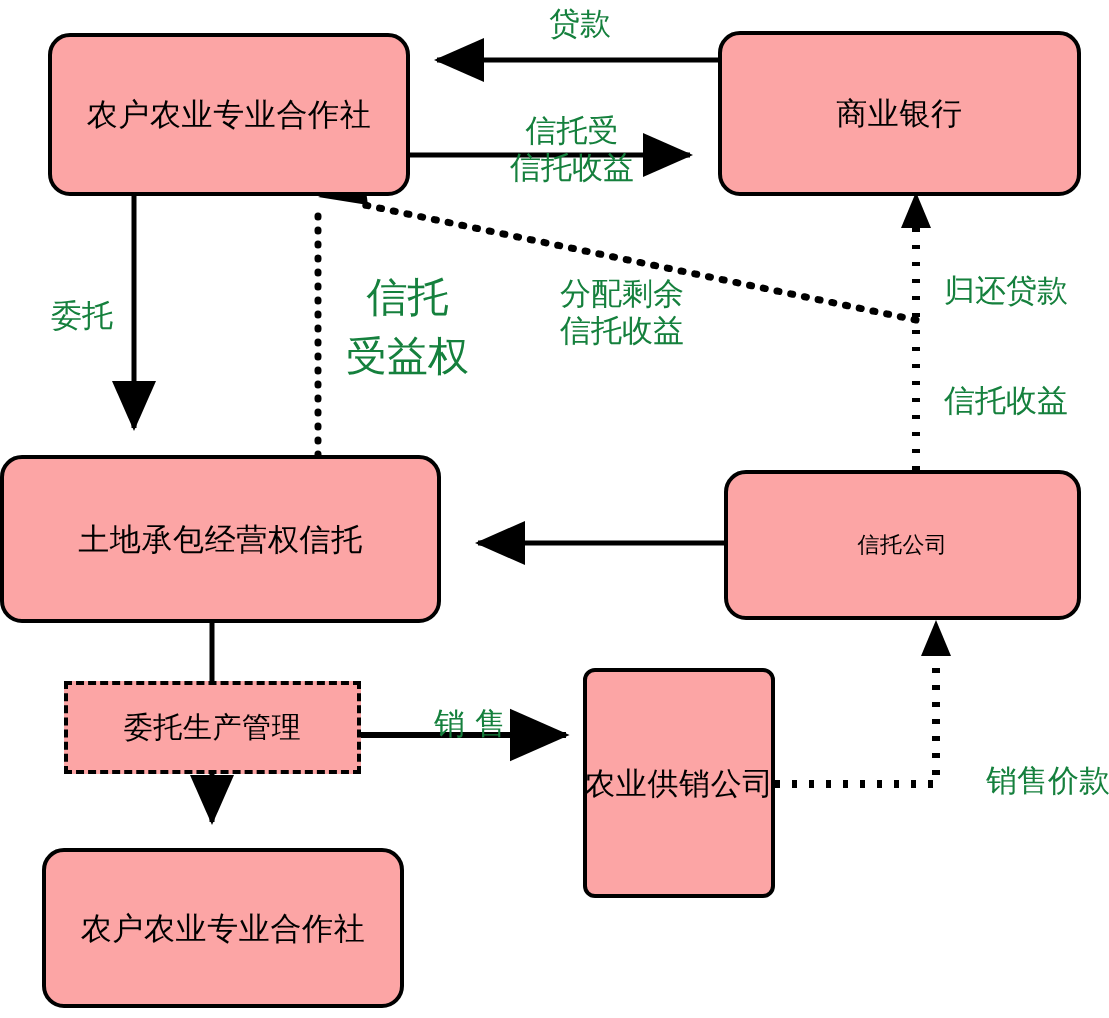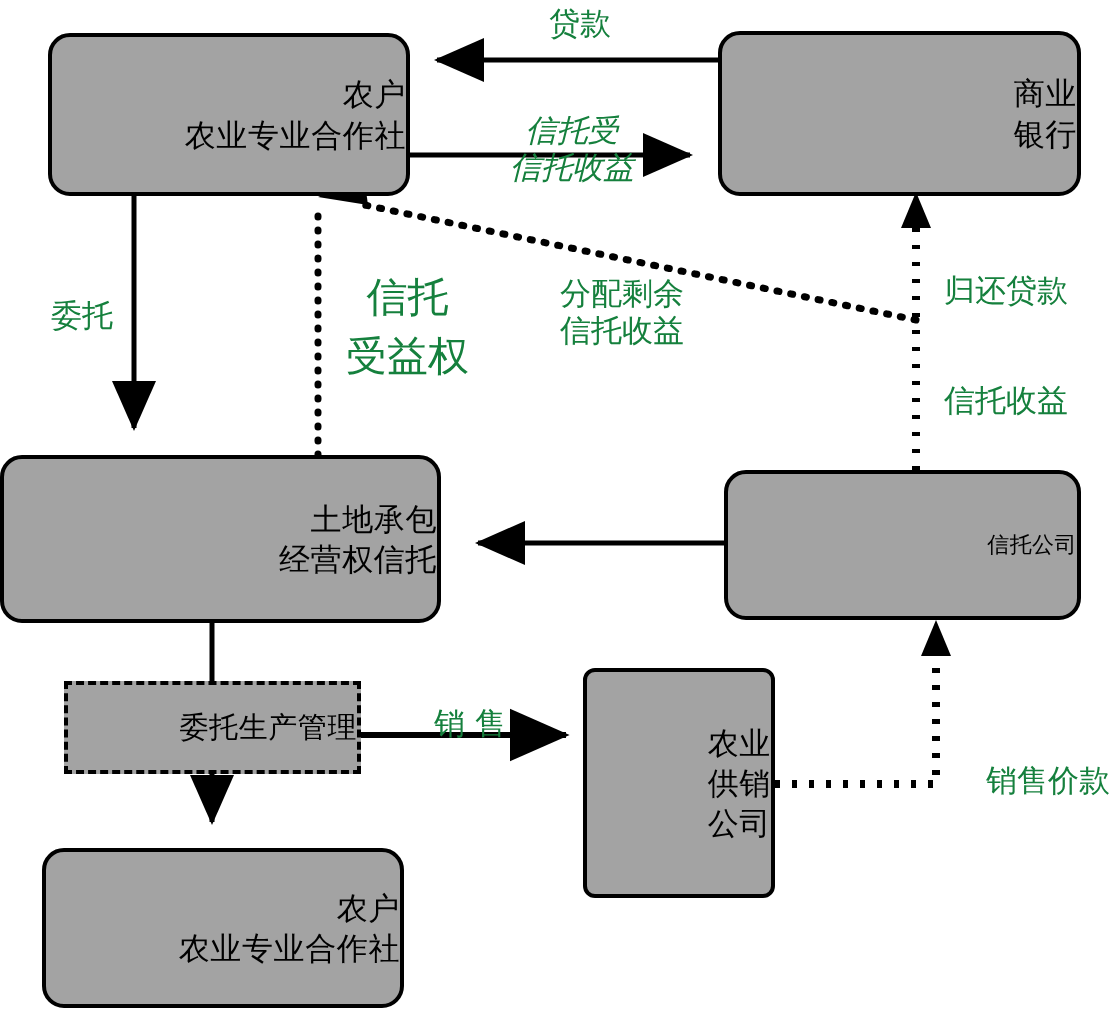--- a/index.html
+++ b/index.html
@@ -20,24 +20,24 @@
     left: 0;
     top: 0;
     width: 1109px;
     height: 1018px;
   }
   .node {
     position: absolute;
     box-sizing: border-box;
     border: 4px solid #000000;
     border-radius: 22px;
-    background: #a3a3a3;
+    background: #fca5a5;
     display: flex;
-    flex-direction: column;
-    align-items: flex-end;
+    flex-direction: row;
+    align-items: center;
     justify-content: center;
     color: #000000;
     z-index: 3;
   }
   .node-dashdot {
     border: 4px dashed #000000;
     border-radius: 0;
     border-style: dashed;
   }
   .node .line {
@@ -150,21 +150,21 @@
 
   <div class="node" style="left:42px; top:848px; width:362px; height:160px; font-size:31px;">
     <span class="line">农户</span>
     <span class="line">农业专业合作社</span>
   </div>
 
   <div class="edge-label" style="left:525px; top:5px; width:110px; font-size:31px;">
     <span class="line">贷款</span>
   </div>
 
-  <div class="edge-label" style="left:478px; top:112px; width:188px; font-size:31px;font-style:italic;">
+  <div class="edge-label" style="left:478px; top:112px; width:188px; font-size:31px;">
     <span class="line">信托受</span>
     <span class="line">信托收益</span>
   </div>
 
   <div class="edge-label" style="left:42px; top:297px; width:80px; font-size:31px;">
     <span class="line">委托</span>
   </div>
 
   <div class="edge-label" style="left:345px; top:268px; width:125px; font-size:41px; line-height:1.45;">
     <span class="line">信托</span>

